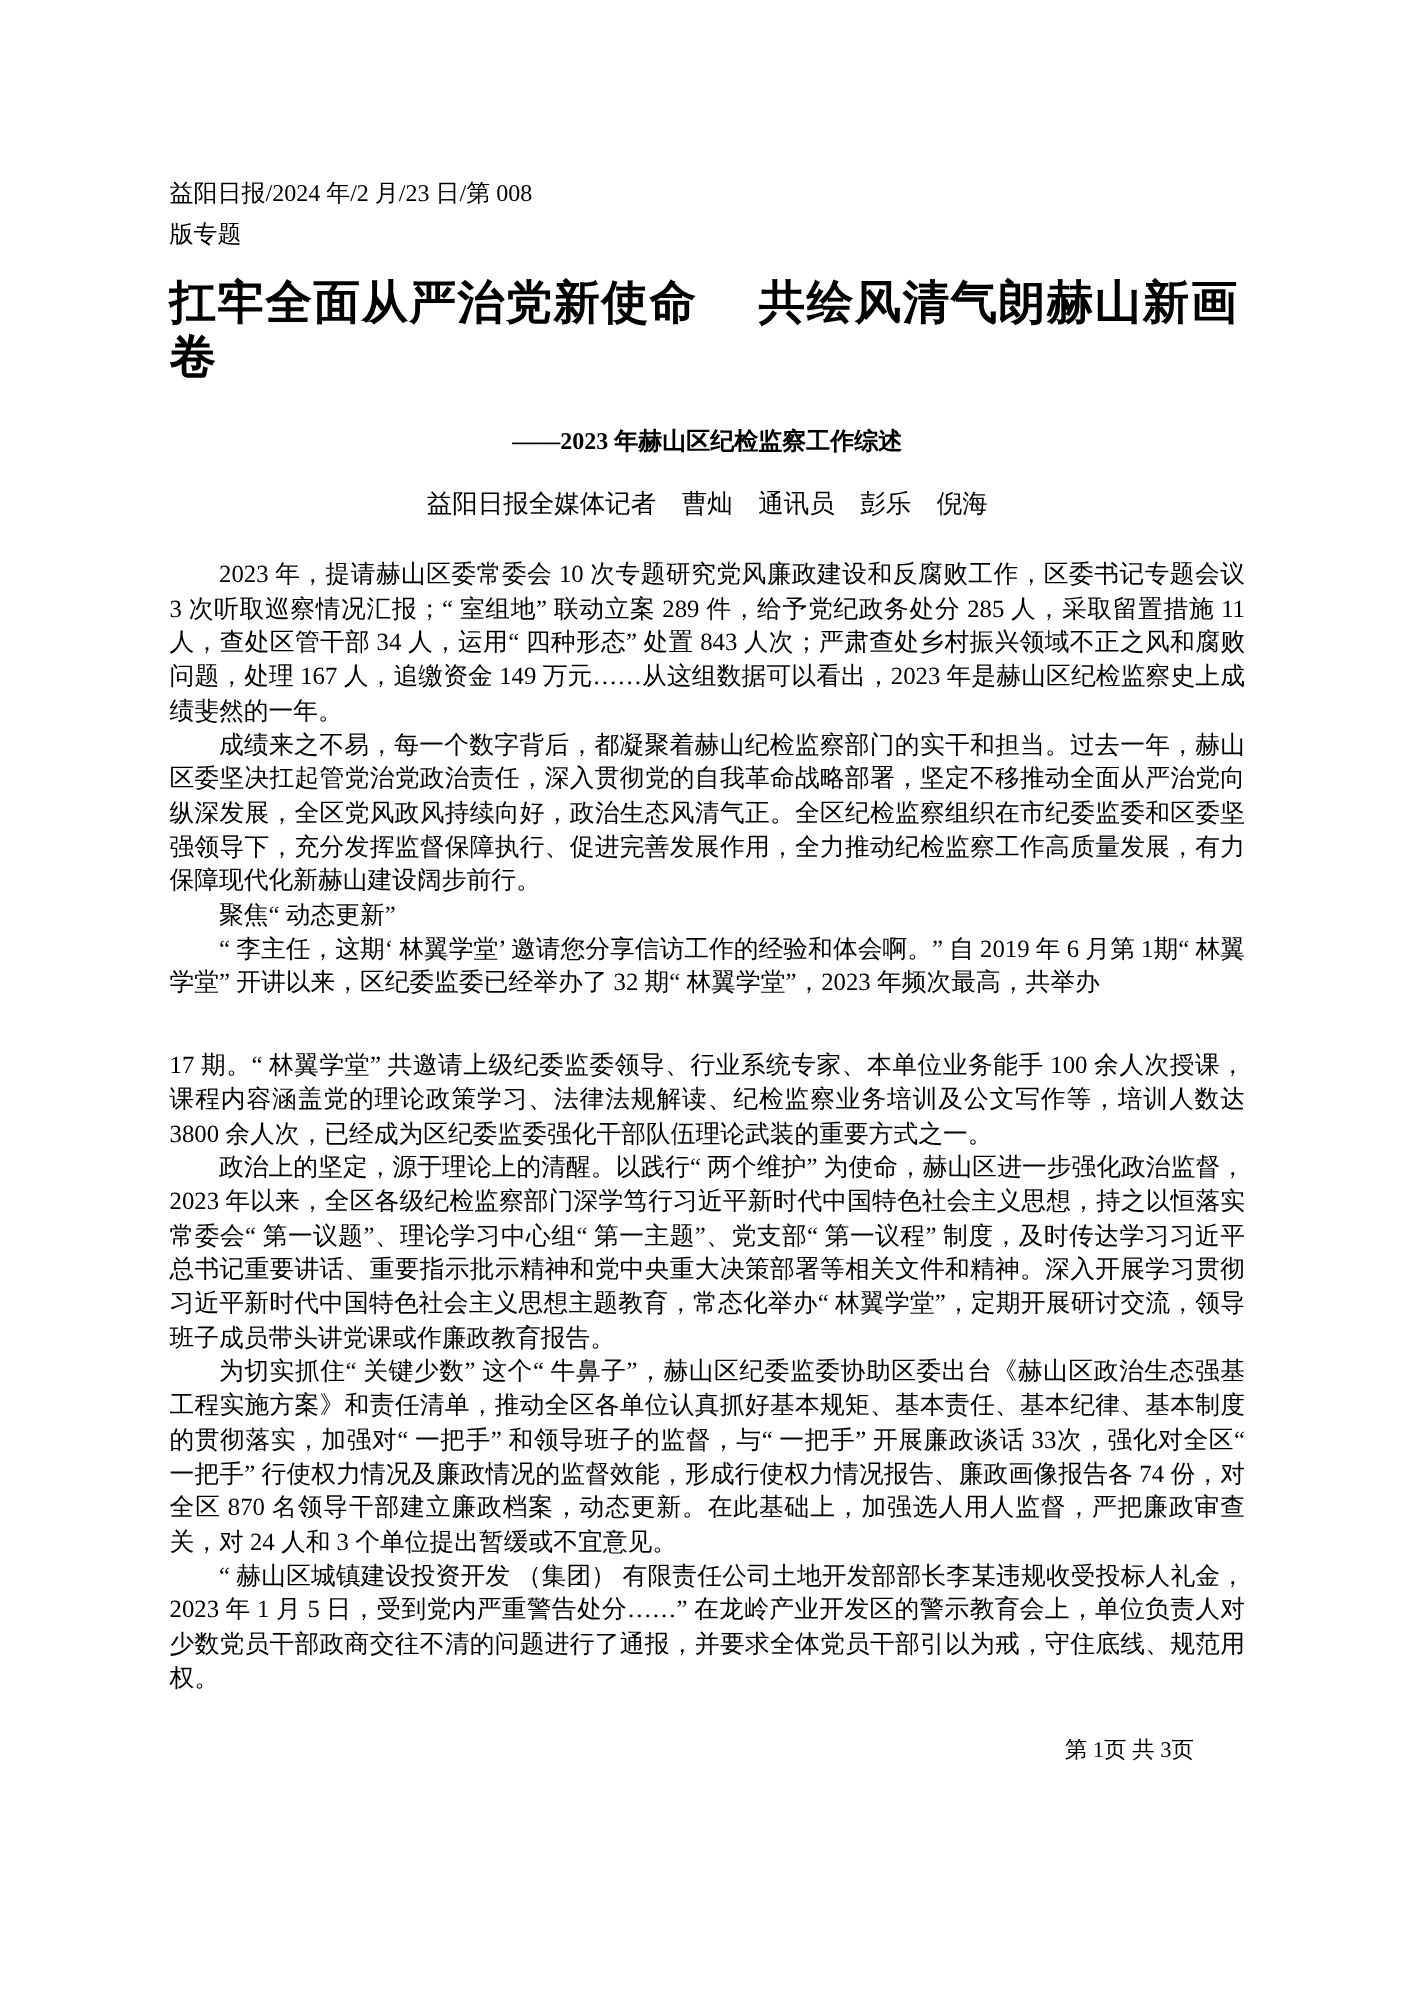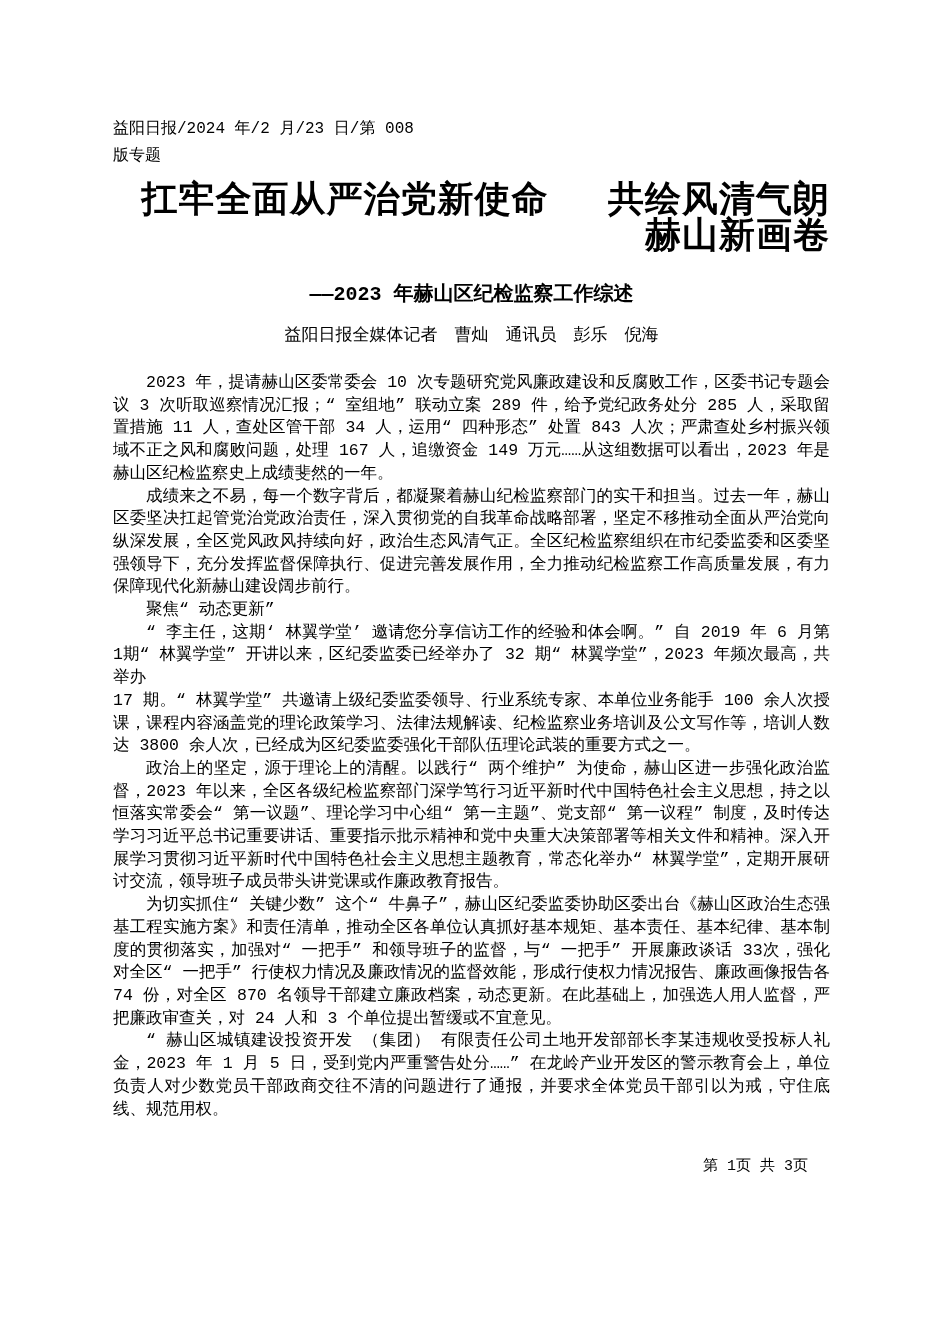--- a/index.html
+++ b/index.html
@@ -6,46 +6,46 @@
     margin: 0;
     padding: 0;
     background: #ffffff;
   }
   .page {
     position: relative;
     width: 932px;
     height: 1344px;
     background: #ffffff;
     color: #000000;
-    font-family: Liberation Mono, monospace;
+    font-family: Liberation Serif, serif;
     overflow: hidden;
   }
   .content {
     position: absolute;
     left: 113px;
     right: 102px;
     top: 116px;
   }
   .source {
     font-size: 16px;
     line-height: 27px;
     text-align: left;
   }
   .title {
     margin: 14px 0 0 0;
-    text-align: right;
-    font-size: 36px;
+    text-align: left;
+    font-size: 31px;
     line-height: 36px;
     font-weight: bold;
     letter-spacing: 1px;
   }
   .subtitle {
     margin: 24px 0 0 0;
     text-align: center;
-    font-size: 20px;
+    font-size: 16px;
     line-height: 30px;
     font-weight: bold;
   }
   .byline {
     margin: 12px 0 0 0;
     text-align: center;
     font-size: 17px;
     line-height: 28px;
     font-weight: normal;
   }
@@ -57,25 +57,26 @@
   }
   .para {
     margin: 0;
     padding: 0;
   }
   .para.indent {
     text-indent: 2em;
   }
   .para.noindent {
     text-indent: 0;
+    margin-top: 32px;
   }
   .footer {
     position: absolute;
     top: 1156px;
-    right: 124px;
+    right: 136px;
     font-size: 15px;
     line-height: 22px;
   }
 </style>
 </head>
 <body>
 
 <div class="page">
   <div class="content">
 

